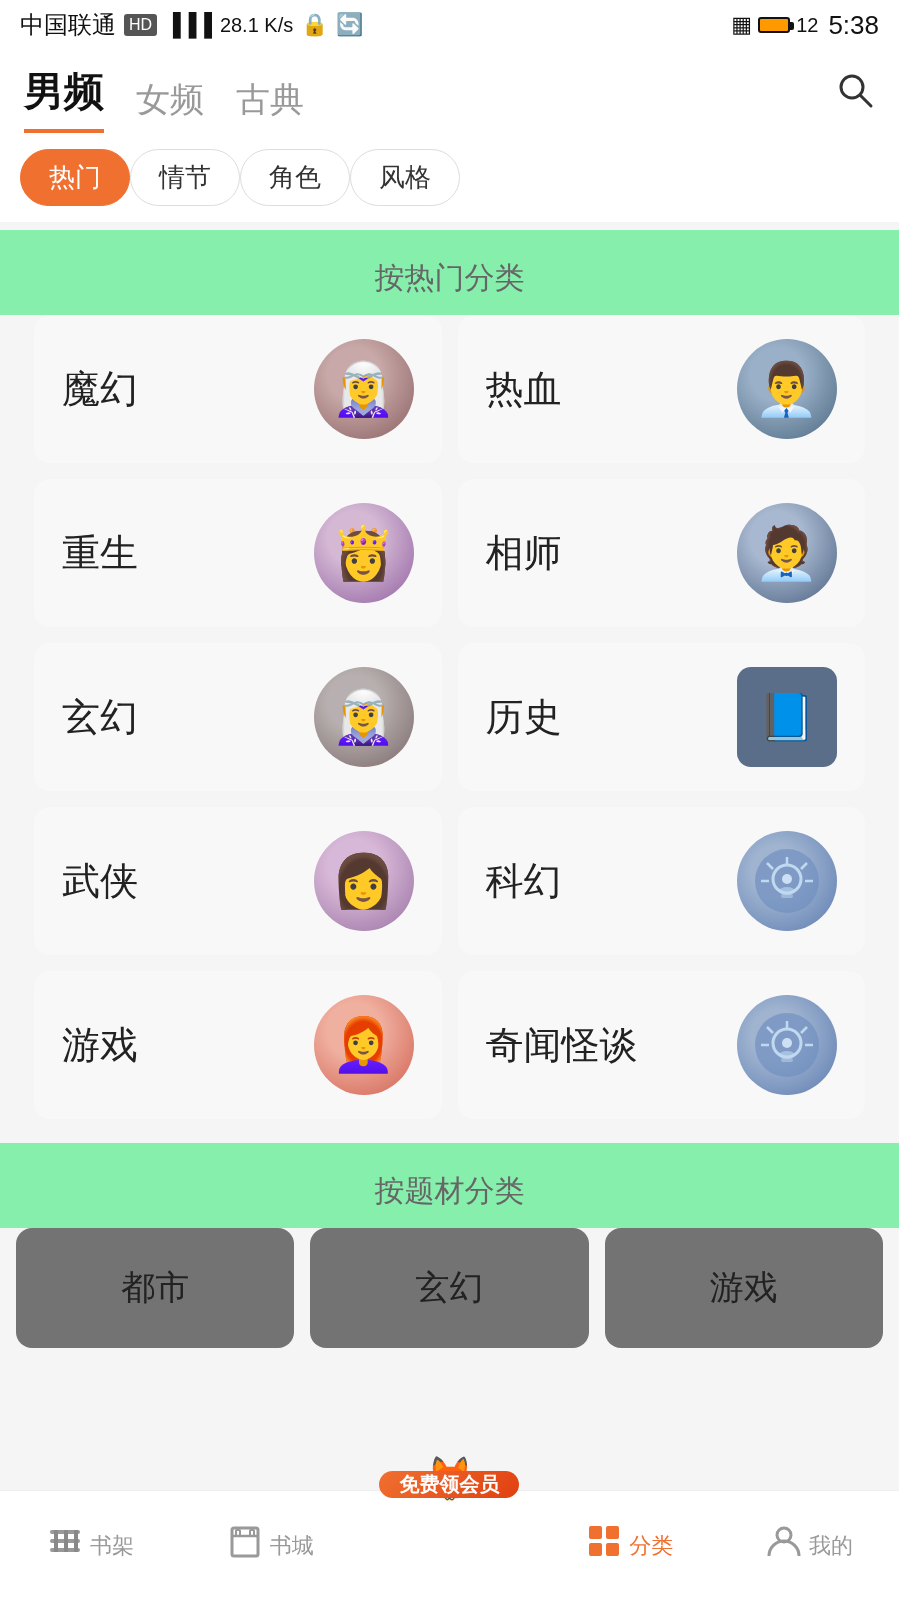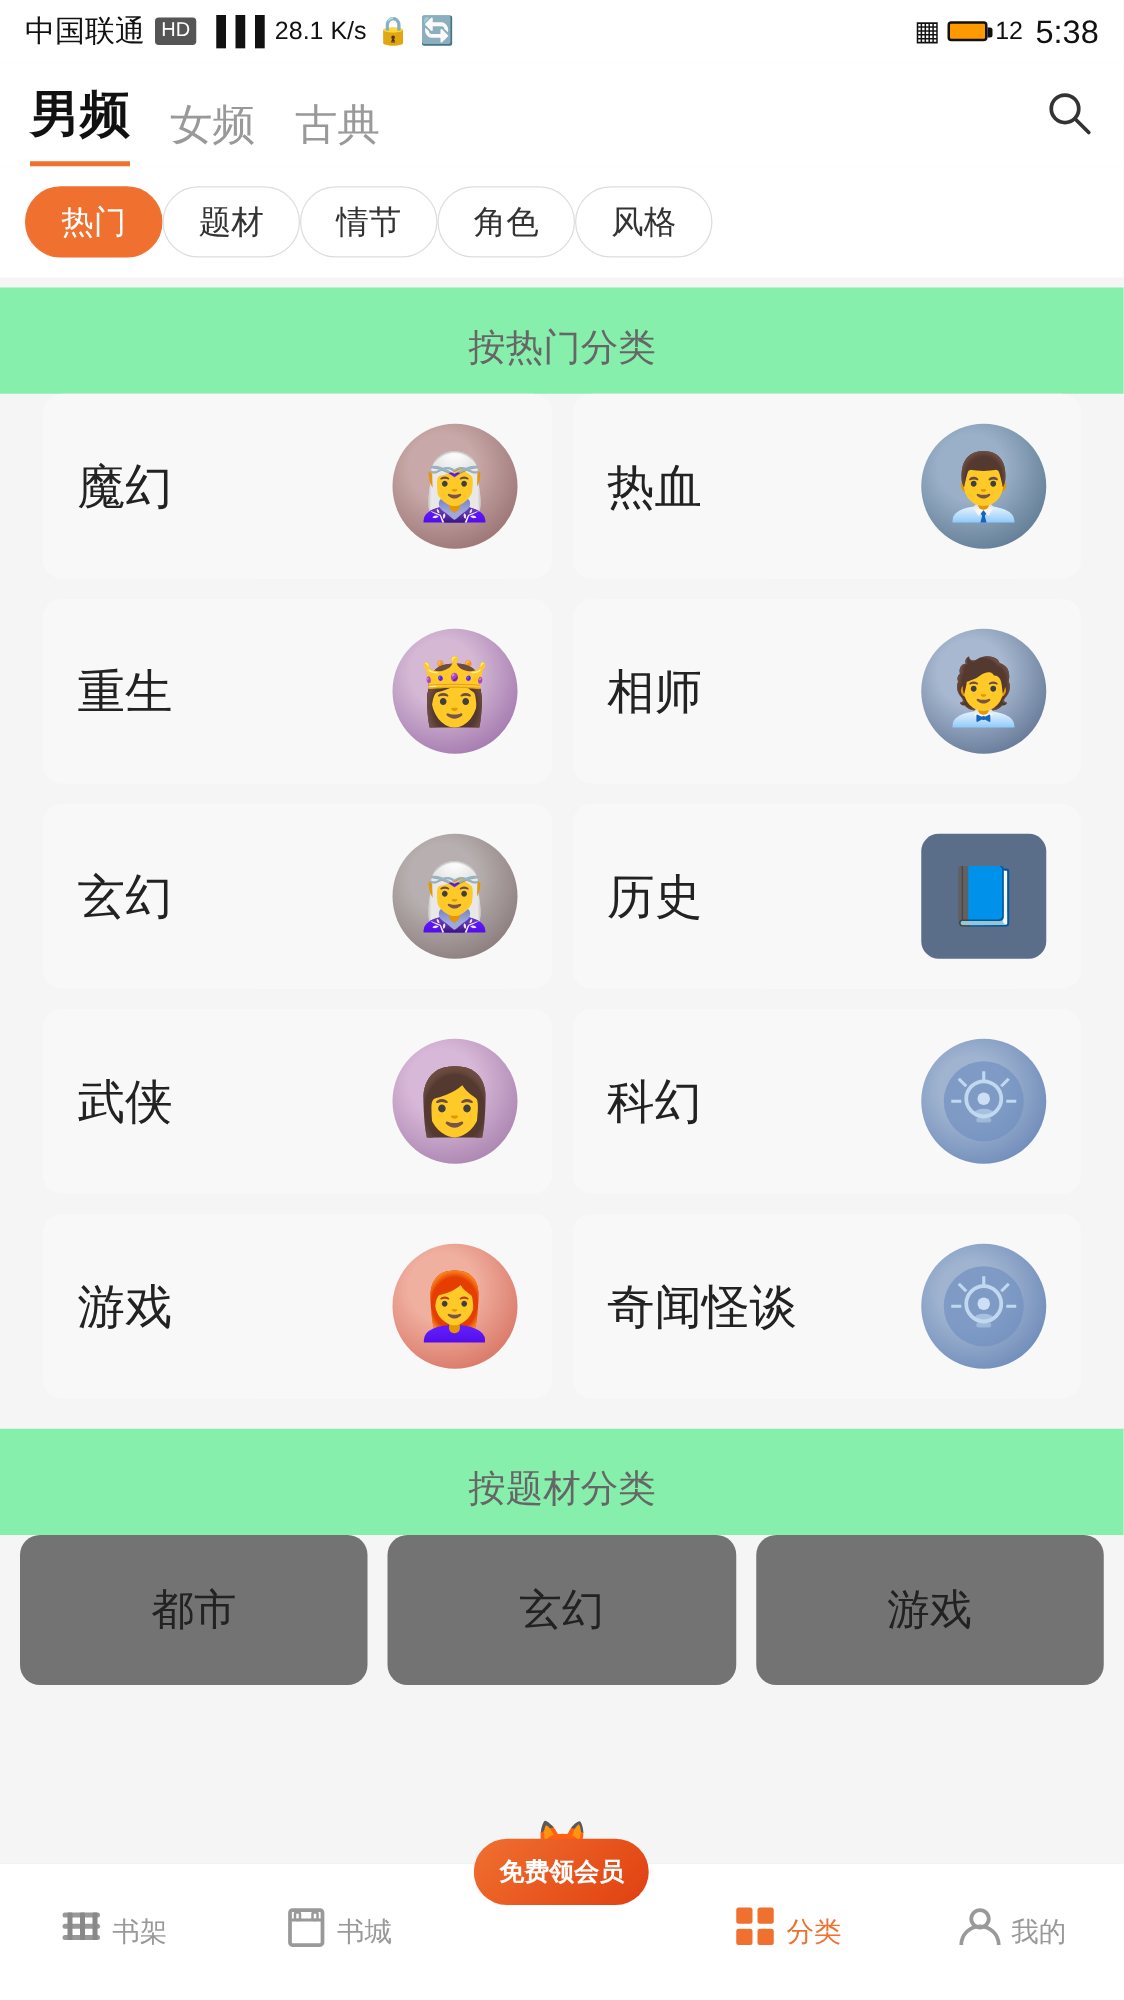--- a/index.html
+++ b/index.html
@@ -213,21 +213,21 @@
       align-items: center;
       justify-content: flex-end;
       cursor: pointer;
       position: relative;
       gap: 2px;
       height: 100%;
     }
     .vip-badge {
       background: linear-gradient(135deg, #f07030, #e04010);
       border-radius: 28px;
-      padding: 13px 20px;
+      padding: 0 20px;
       color: #fff;
       font-size: 20px;
       font-weight: bold;
       position: absolute;
       top: -20px;
       white-space: nowrap;
     }
     .vip-fox {
       font-size: 44px;
       position: absolute;
@@ -273,21 +273,20 @@
   <div class="search-icon-btn">
     <svg width="40" height="40" viewBox="0 0 40 40" fill="none">
       <circle cx="17" cy="17" r="11" stroke="#333" stroke-width="3"></circle>
       <line x1="25" y1="25" x2="36" y2="36" stroke="#333" stroke-width="3" stroke-linecap="round"></line>
     </svg>
   </div>
 </div>
 
 <div class="filter-bar">
   <div class="filter-chip active">热门</div>
-  <div class="filter-chip">题材</div>
   <div class="filter-chip">情节</div>
   <div class="filter-chip">角色</div>
   <div class="filter-chip">风格</div>
 </div>
 
 <div>
   <div class="section-title">按热门分类</div>
 
   <div class="category-grid">
 

